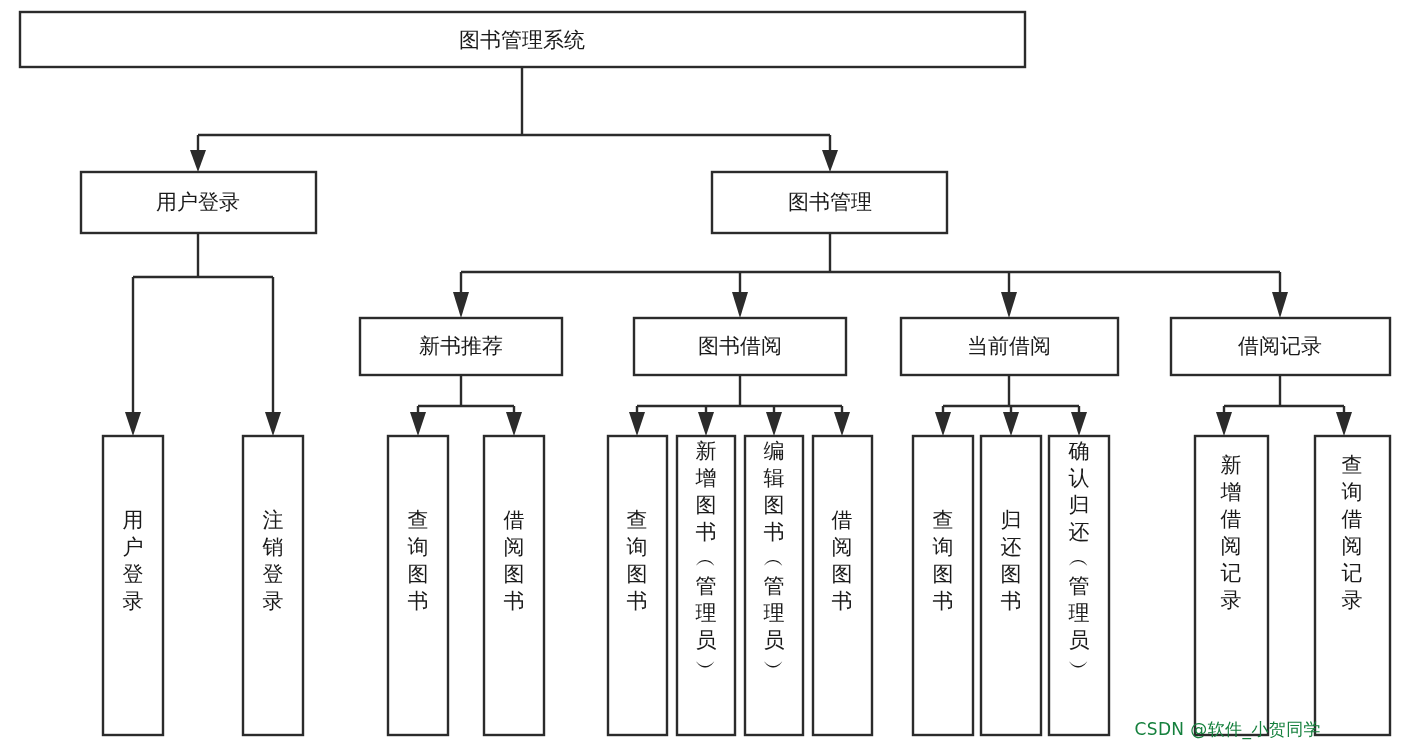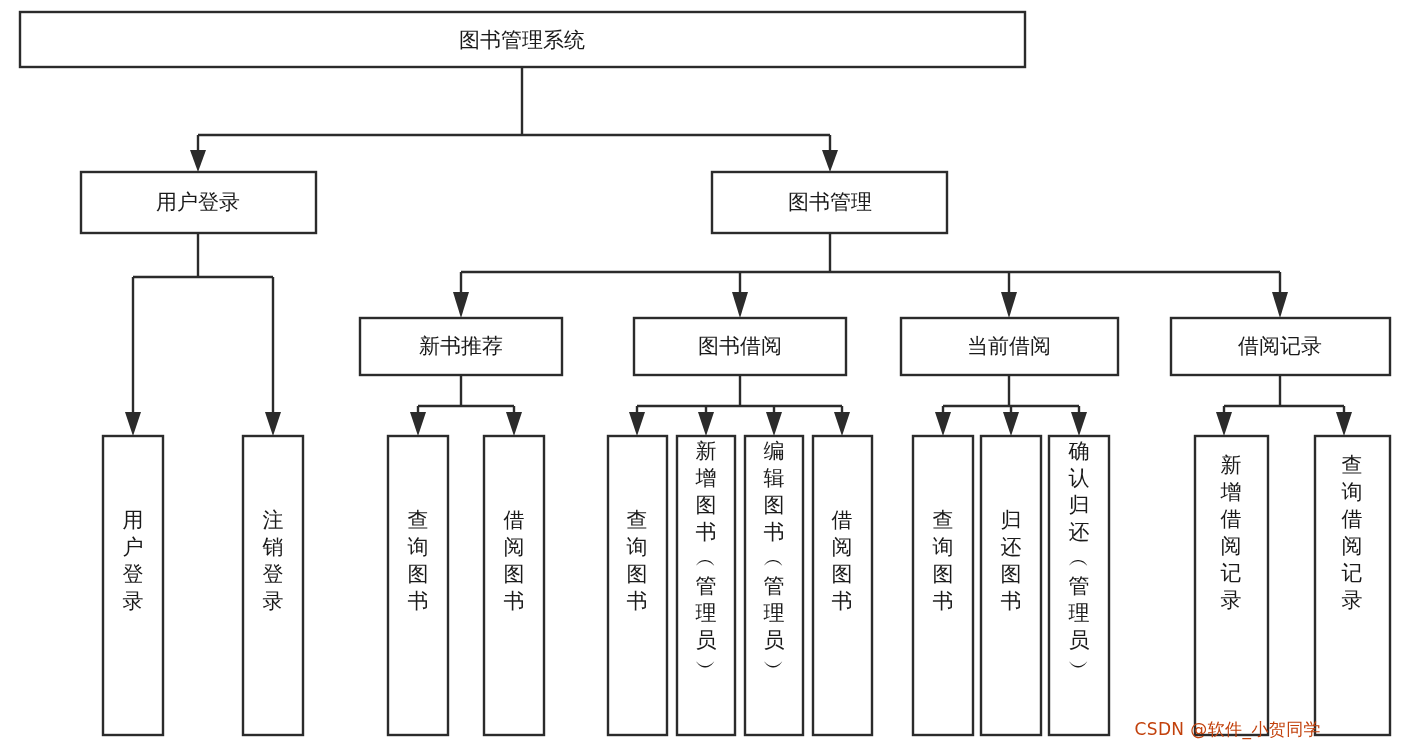--- a/index.html
+++ b/index.html
@@ -54,21 +54,21 @@
   .arrow-head {
     fill: #2b2b2b;
     stroke: none;
   }
   .watermark {
     position: absolute;
     right: 10px;
     bottom: 6px;
     font-family: "DejaVu Sans", "Liberation Sans", sans-serif;
     font-size: 17px;
-    color: #c2410c;
+    color: #15803d;
     white-space: nowrap;
     letter-spacing: 0.4px;
     user-select: none;
     margin-top: 36px;
   }
 </style>
 </head>
 <body>
 
 <div id="diagram-root">

